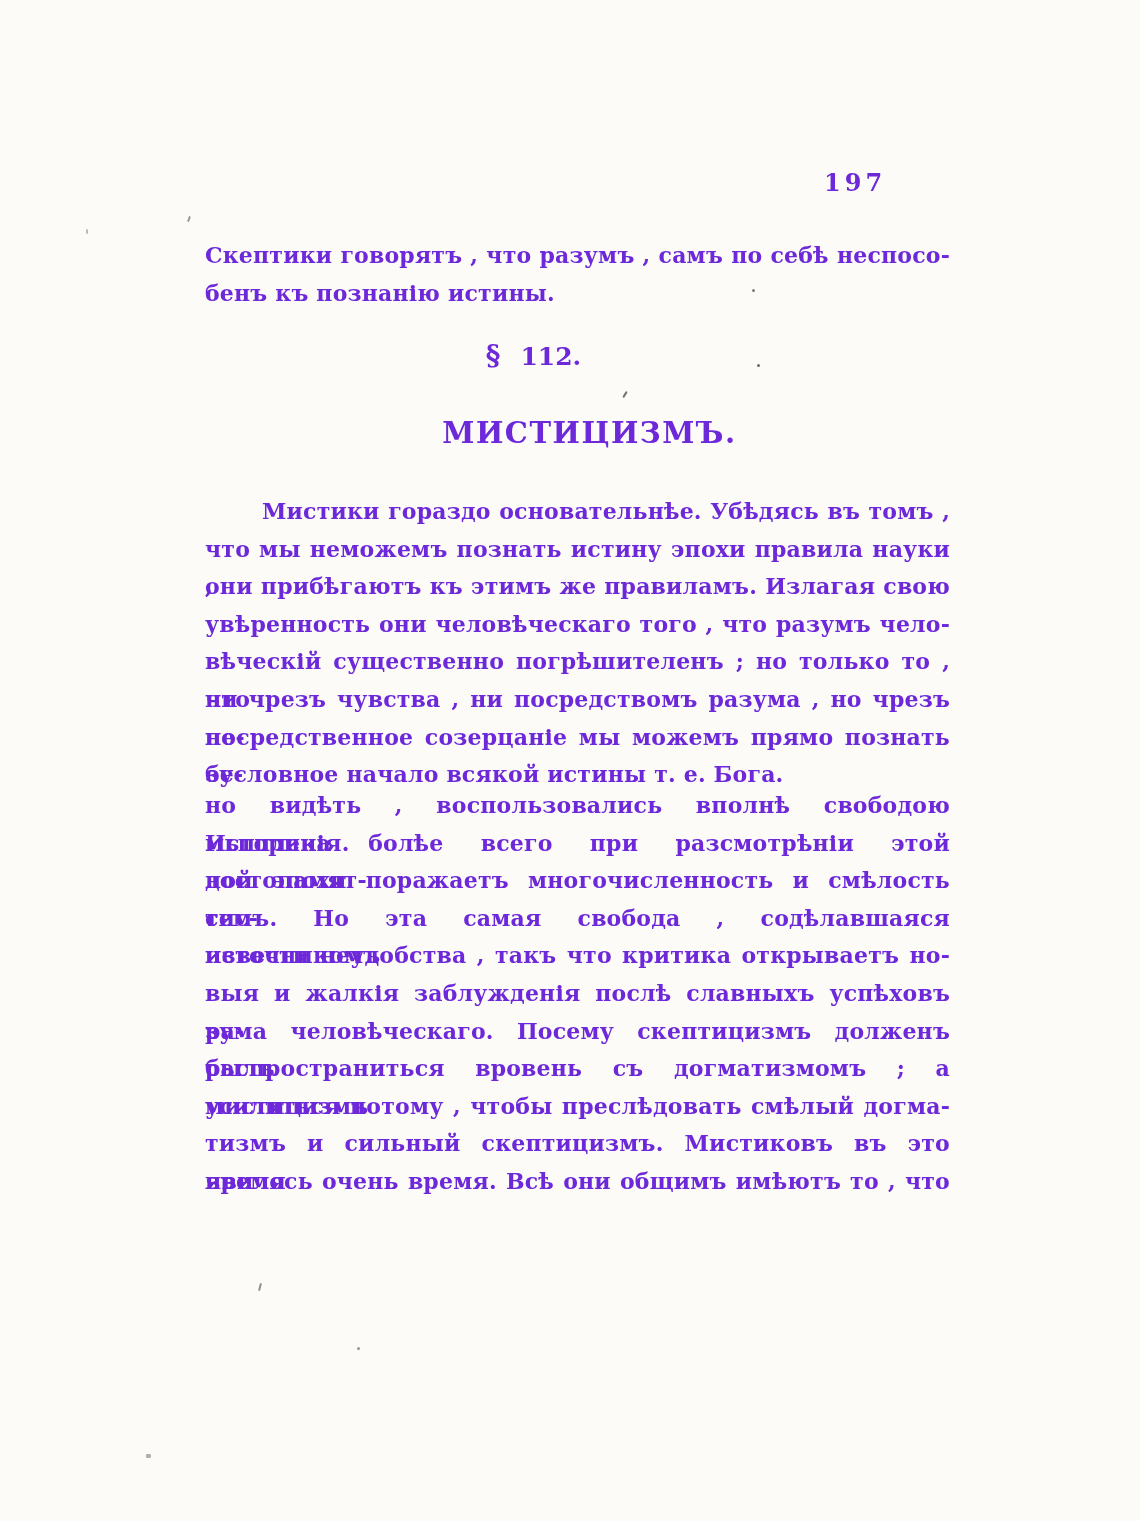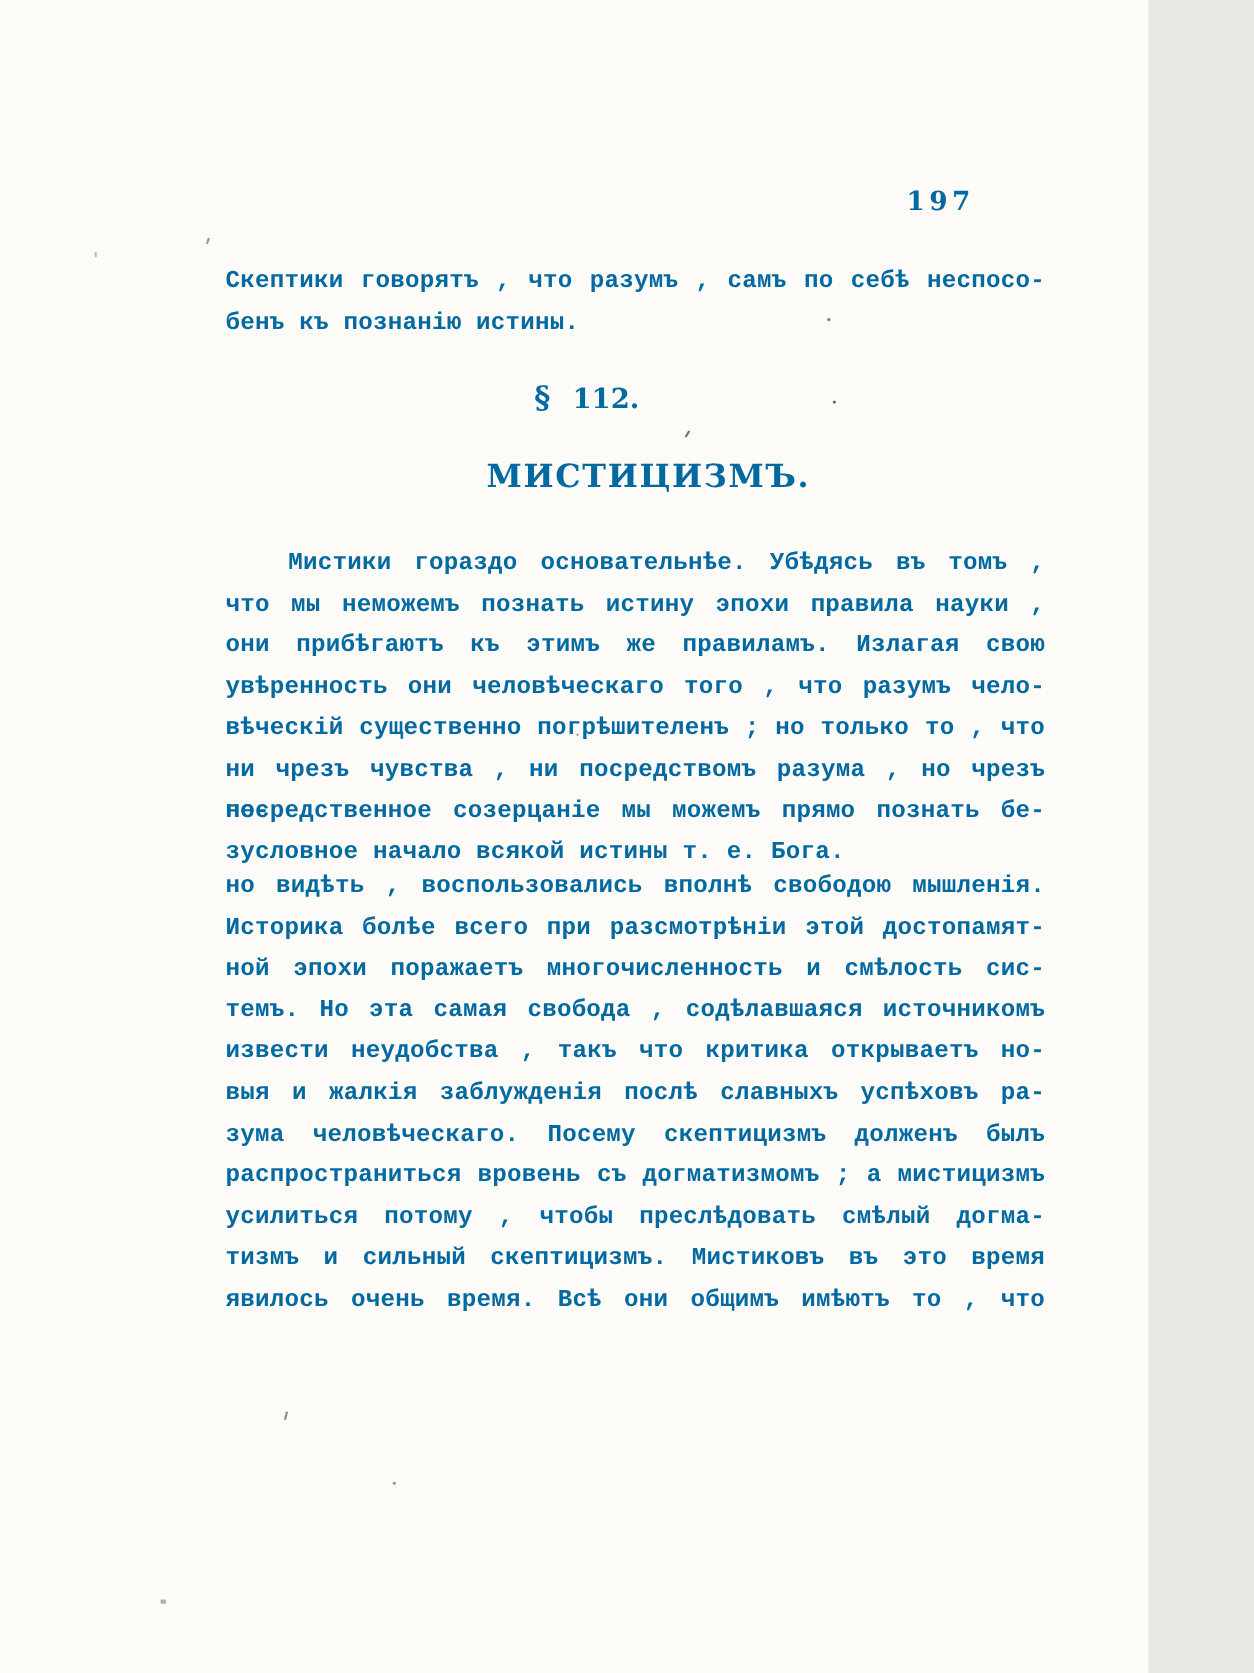--- a/index.html
+++ b/index.html
@@ -2,43 +2,43 @@
 <html><head>
 <meta charset="utf-8">
 <style>
   html,body{margin:0;padding:0;}
   body{
     width:1140px;height:1521px;overflow:hidden;
     background:#e9e7e2;
     font-family:"DejaVu Serif", serif;
   }
   .page{
-    position:relative;width:1044px;height:1521px;
-    background:#fcfbf8;color:#0369a1;overflow:hidden;
+    position:relative;width:1140px;height:1521px;
+    background:#fcfbf8;color:#6d28d9;overflow:hidden;
   }
   .pagenum{
     position:absolute;left:824px;top:168px;
     font-size:24px;font-weight:700;letter-spacing:4px;
   }
-  .para{position:absolute;left:205px;width:745px;font-family:Liberation Mono, monospace;}
+  .para{position:absolute;left:205px;width:745px;}
   .p-cont{top:237px;}
   .p-mystics{top:469px;}
   .p-phil{top:787px;}
   .line{
     font-size:22px;line-height:37.6px;height:37.6px;
     font-weight:700;letter-spacing:.2px;
     text-align:justify;text-align-last:justify;
     overflow:visible;
   }
   .line.noj{text-align-last:left;}
   .line.indent{text-indent:57px;margin-top:24px;}
   .section{
     position:absolute;left:205px;top:343px;width:745px;
     box-sizing:border-box;padding-right:88px;
-    text-align:center;font-weight:700;font-size:25px;line-height:38px;
+    text-align:center;font-weight:700;font-size:25px;line-height:26px;
   }
   .section .mark{font-size:28px;margin-right:20px;}
   .title{
     position:absolute;left:205px;top:401px;width:745px;margin:12px;
     text-align:center;font-weight:700;font-size:29px;
     letter-spacing:1.5px;line-height:40px;
   }
   .speck{position:absolute;background:#4a453f;border-radius:50%;}
 </style>
 </head>

